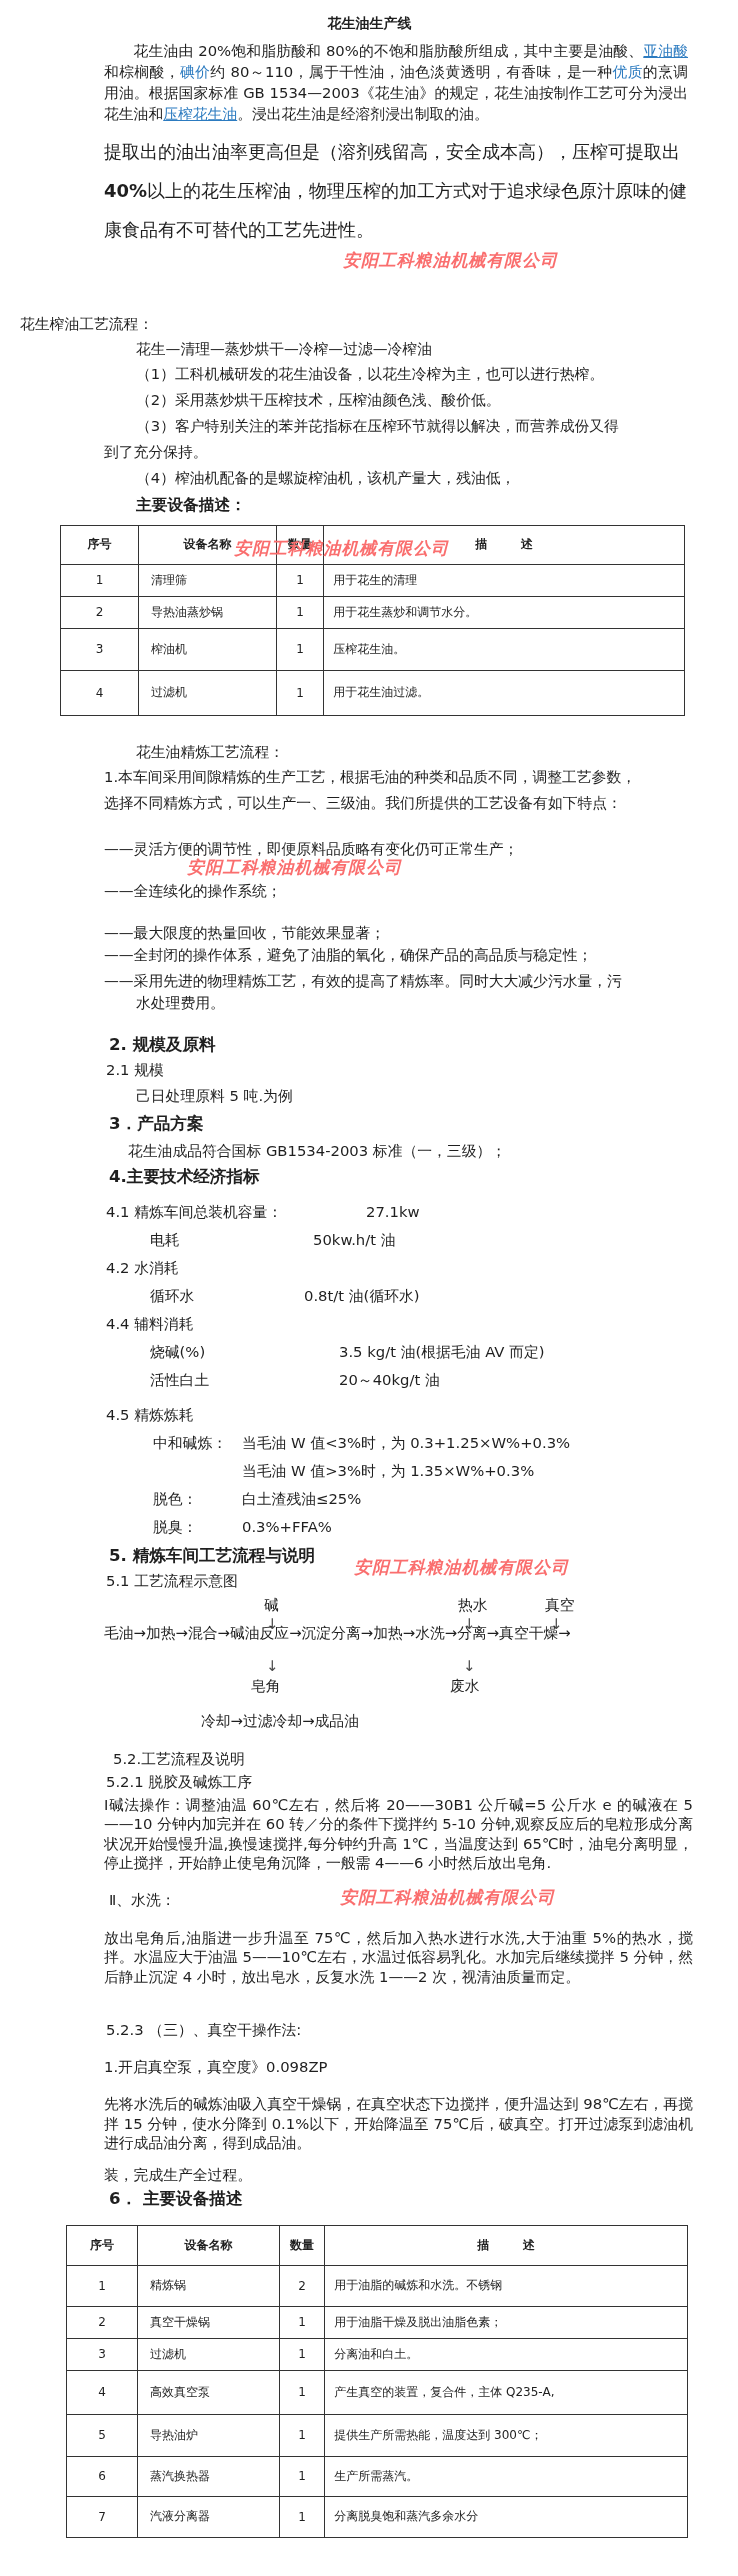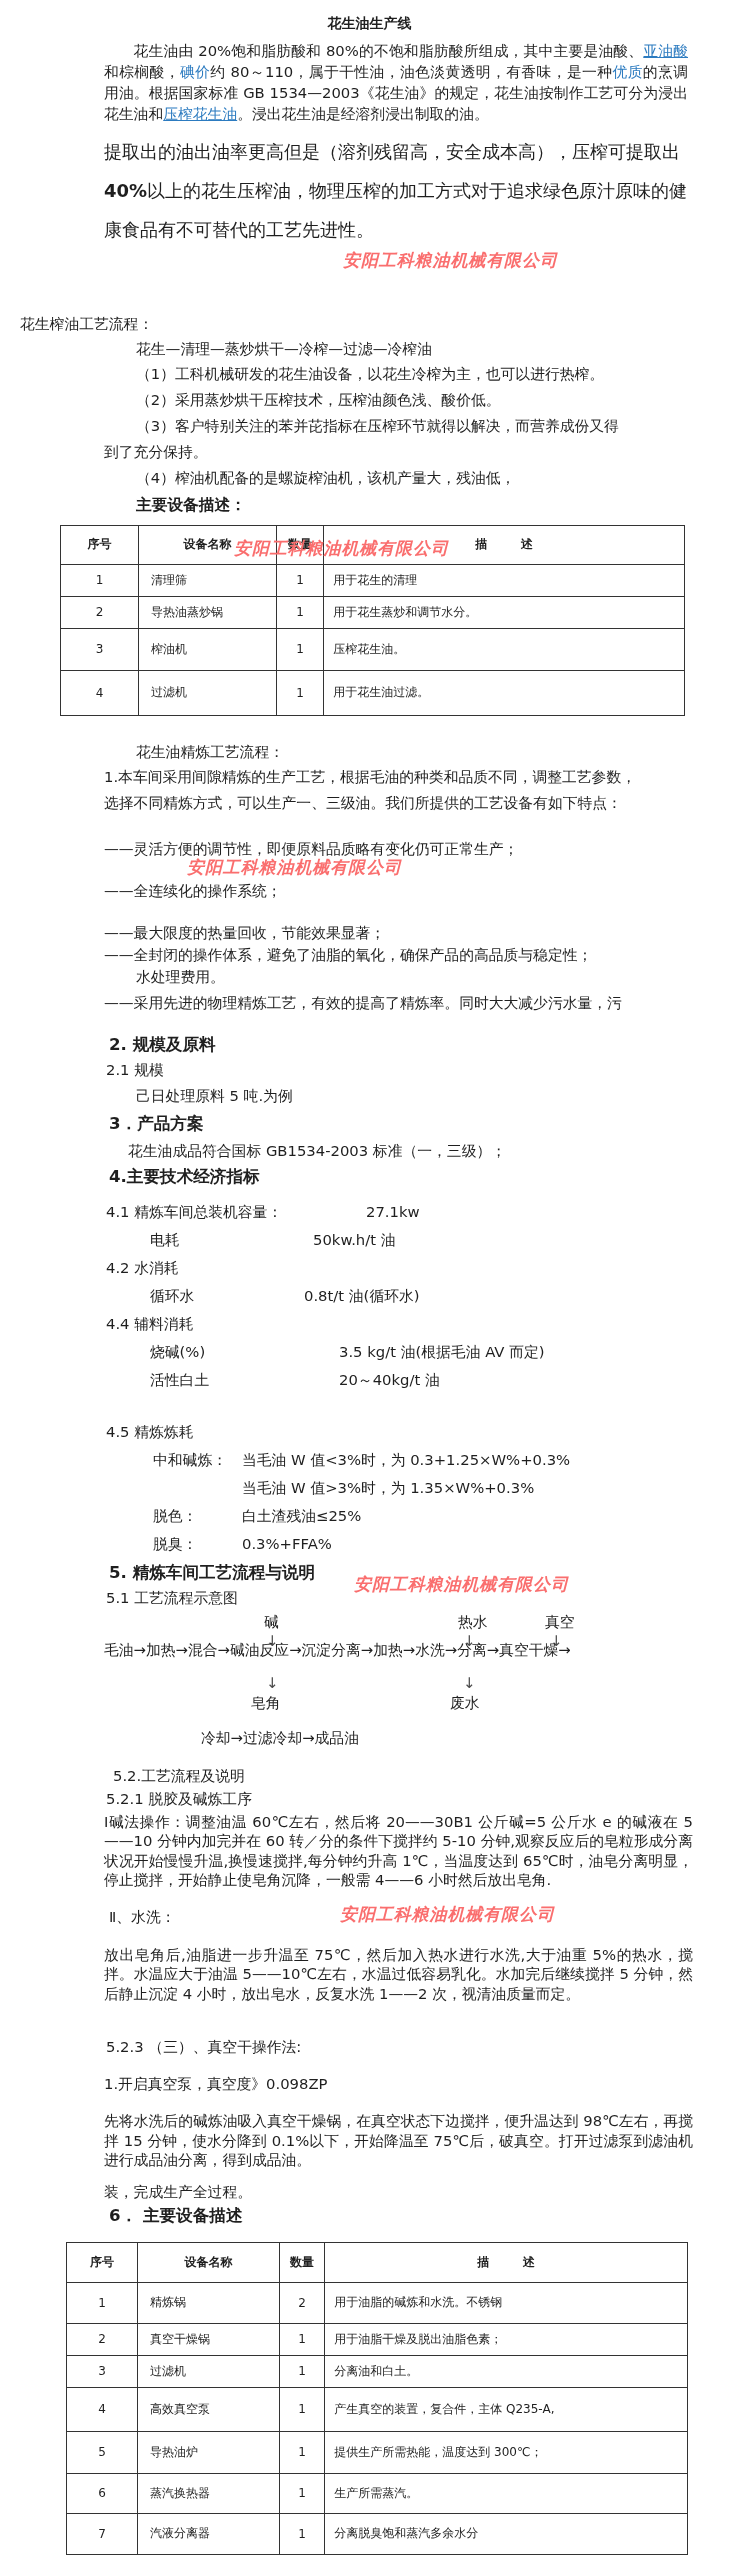--- a/index.html
+++ b/index.html
@@ -141,39 +141,39 @@
   <div class="refine-p ind113">1.本车间采用间隙精炼的生产工艺，根据毛油的种类和品质不同，调整工艺参数，</div>
   <div class="refine-p ind113">选择不同精炼方式，可以生产一、三级油。我们所提供的工艺设备有如下特点：</div>
 
   <div class="featwrap">
     <div class="feat ind113" style="margin-top:22px">——灵活方便的调节性，即便原料品质略有变化仍可正常生产；</div>
     <div class="wm wm3">安阳工科粮油机械有限公司</div>
   </div>
   <div class="feat ind113" style="margin-top:20.3px">——全连续化的操作系统；</div>
   <div class="feat ind113" style="margin-top:20.3px">——最大限度的热量回收，节能效果显著；</div>
   <div class="feat ind113">——全封闭的操作体系，避免了油脂的氧化，确保产品的高品质与稳定性；</div>
+  <div class="feat ind113" style="margin-top:3.7px">——采用先进的物理精炼工艺，有效的提高了精炼率。同时大大减少污水量，污</div>
   <div class="feat ind147">水处理费用。</div>
-  <div class="feat ind113" style="margin-top:3.7px">——采用先进的物理精炼工艺，有效的提高了精炼率。同时大大减少污水量，污</div>
 
   <div class="sech" style="margin-top:18.5px">2. 规模及原料</div>
   <div class="subh">2.1 规模</div>
   <div class="subtext">己日处理原料 5 吨.为例</div>
   <div class="sech" style="line-height:28px">3．产品方案</div>
   <div class="subtext" style="margin-left:128px;line-height:26px">花生油成品符合国标 GB1534-2003 标准（一，三级）；</div>
   <div class="sech">4.主要技术经济指标</div>
 
   <div class="specrow" style="margin-top:7.4px"><span class="lbl282">4.1 精炼车间总装机容量：</span><span>27.1kw</span></div>
   <div class="specrow2"><span class="lbl176">电耗</span><span>50kw.h/t 油</span></div>
   <div class="specrow">4.2 水消耗</div>
   <div class="specrow2"><span class="lbl167">循环水</span><span>0.8t/t 油(循环水)</span></div>
   <div class="specrow">4.4 辅料消耗</div>
   <div class="specrow2"><span class="lbl205">烧碱(%)</span><span>3.5 kg/t 油(根据毛油 AV 而定)</span></div>
   <div class="specrow2"><span class="lbl205">活性白土</span><span>20～40kg/t 油</span></div>
 
-  <div class="specrow" style="margin-top:24px">4.5 精炼炼耗</div>
+  <div class="specrow" style="margin-top:7px">4.5 精炼炼耗</div>
   <div class="specrow3"><span class="lbl96">中和碱炼：</span><span>当毛油 W 值&lt;3%时，为 0.3+1.25×W%+0.3%</span></div>
   <div class="formula2">当毛油 W 值&gt;3%时，为 1.35×W%+0.3%</div>
   <div class="specrow3"><span class="lbl96">脱色：</span><span>白土渣残油≤25%</span></div>
   <div class="specrow3"><span class="lbl96">脱臭：</span><span>0.3%+FFA%</span></div>
 
   <div class="s5wrap">
     <div class="sech" style="margin-top:1.8px">5. 精炼车间工艺流程与说明</div>
     <div class="wm wm4">安阳工科粮油机械有限公司</div>
     <div class="subh">5.1 工艺流程示意图</div>
   </div>

